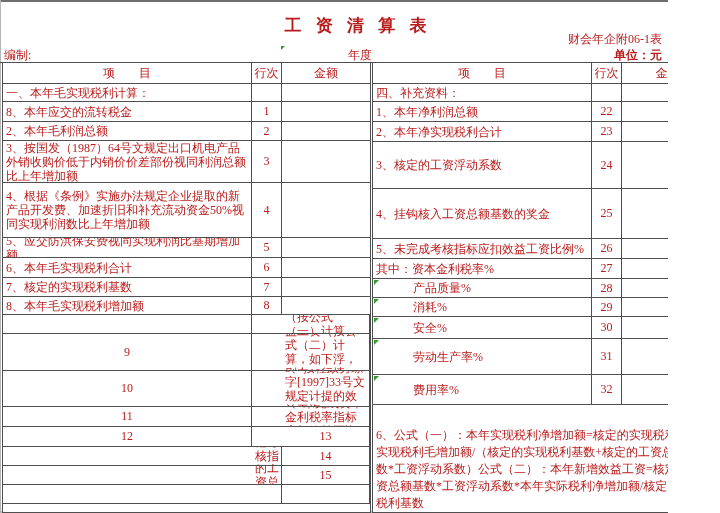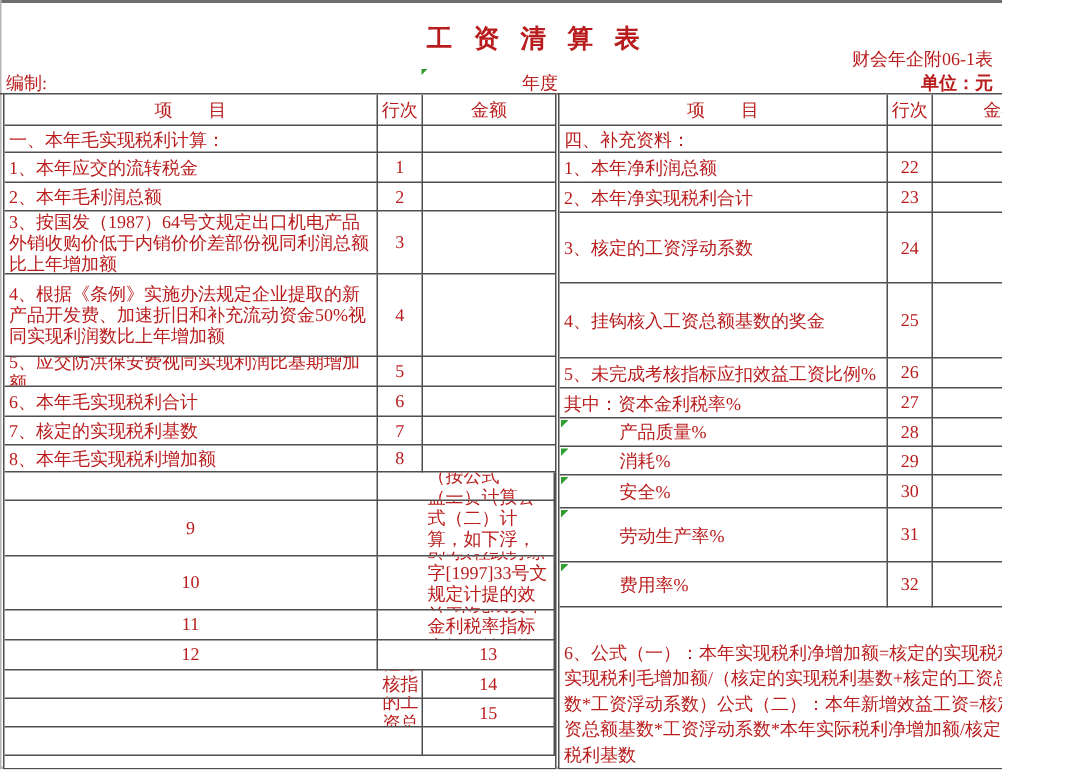--- a/index.html
+++ b/index.html
@@ -62,21 +62,21 @@
   <div class="tbl" id="left-table" style="grid-template-rows: 21px 18px 20px 19px 42px 55px 20px 20px 19px 18px 19px 37px 36px 20px 20px 19px 19px 19px 11px;">
       <div class="c hdr">项　　目</div>
       <div class="c hdr">行次</div>
       <div class="c hdr lastcol">金额</div>
       <div class="c lab">
         <span>一、本年毛实现税利计算：</span>
       </div>
       <div class="c num"></div>
       <div class="c amt lastcol"></div>
       <div class="c lab">
-        <span>1、本年应交的流转税金</span>
+        <span>8、本年应交的流转税金</span>
       </div>
       <div class="c num">1</div>
       <div class="c amt lastcol"></div>
       <div class="c lab">
         <span>2、本年毛利润总额</span>
       </div>
       <div class="c num">2</div>
       <div class="c amt lastcol"></div>
       <div class="c lab">
         <span>3、按国发（1987）64号文规定出口机电产品外销收购价低于内销价价差部份视同利润总额比上年增加额</span>

